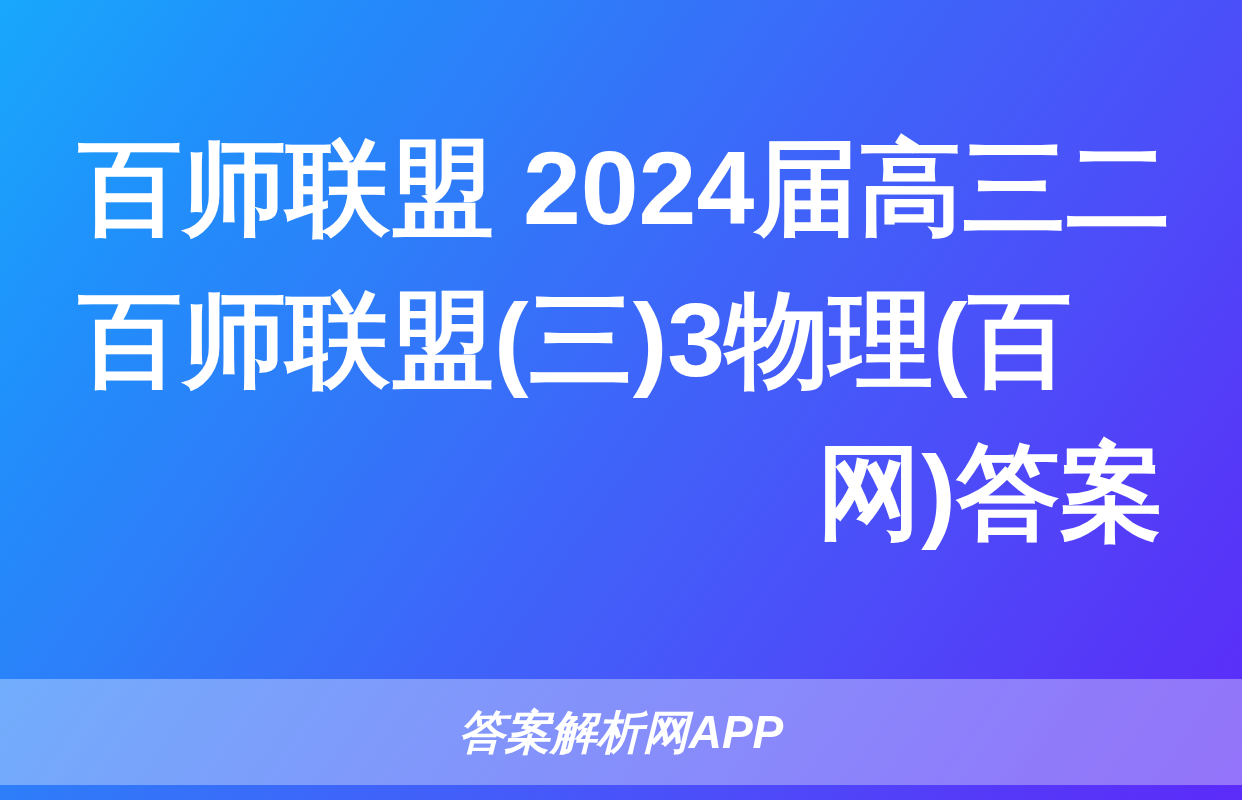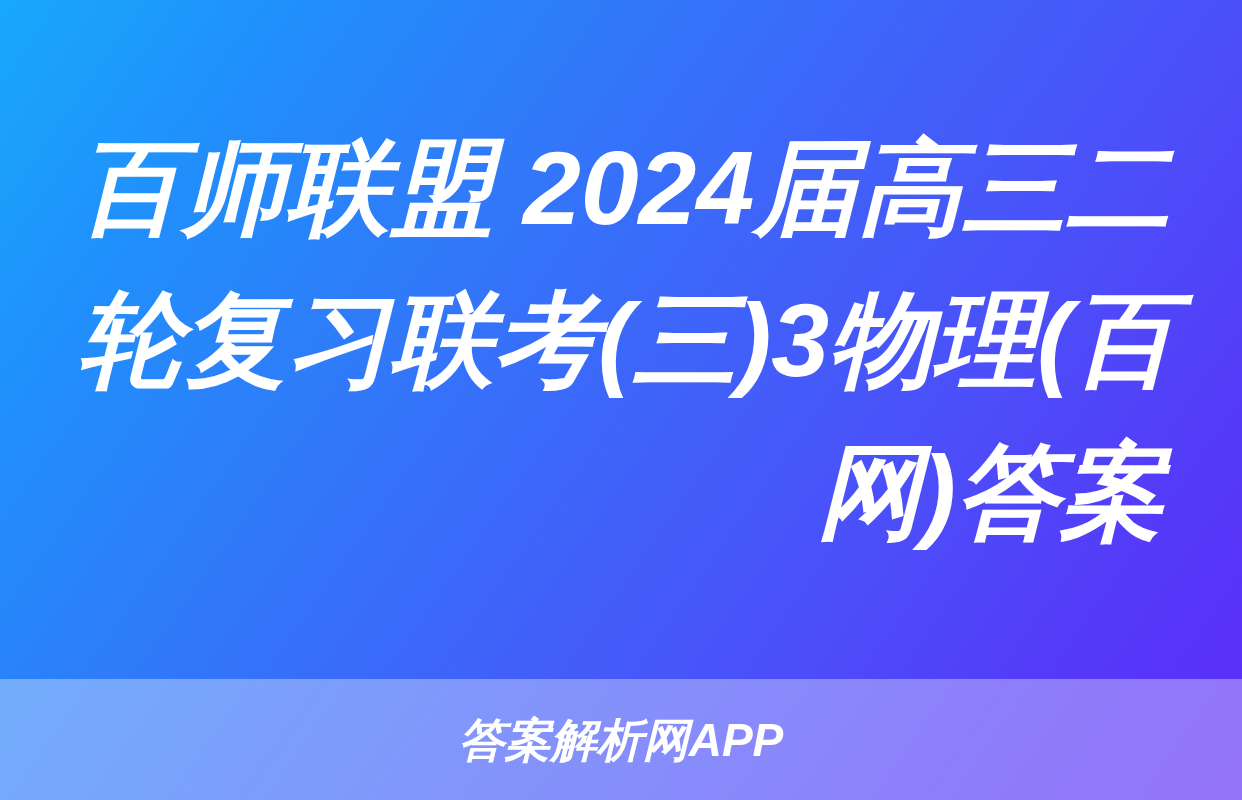--- a/index.html
+++ b/index.html
@@ -45,35 +45,34 @@
   }
 
   .title-line {
     display: block;
     width: 100%;
     text-align: center;
     color: #ffffff;
     font-size: 104px;
     line-height: 152px;
     font-weight: 700;
-    font-style: italic;
     letter-spacing: 0px;
     white-space: nowrap;
   }
   .title-line.line-1 { text-align: left; }
   .title-line.line-2 { text-align: left; }
   .title-line.line-3 { text-align: right; }
 
   
   #footer-band {
     position: absolute;
     left: 0;
     top: 679px;
     width: 1242px;
-    height: 121px;
+    height: 106px;
     background: rgba(255, 255, 255, 0.34);
     display: flex;
     align-items: center;
     justify-content: center;
   }
 
   #footer-text {
     color: #ffffff;
     font-size: 46px;
     line-height: 46px;
@@ -83,21 +82,21 @@
     white-space: nowrap;
   }
 </style>
 </head>
 <body>
 
 <div id="poster">
 
   <div id="headline">
     <span class="title-line line-1">百师联盟 2024届高三二</span>
-    <span class="title-line line-2">轮复习联考(三)3物理(百</span>
+    <span class="title-line line-2">百师联盟(三)3物理(百</span>
     <span class="title-line line-3">网)答案</span>
   </div>
 
   <div id="footer-band">
     <span id="footer-text">答案解析网APP</span>
   </div>
 
 </div>
 
 </body></html>

